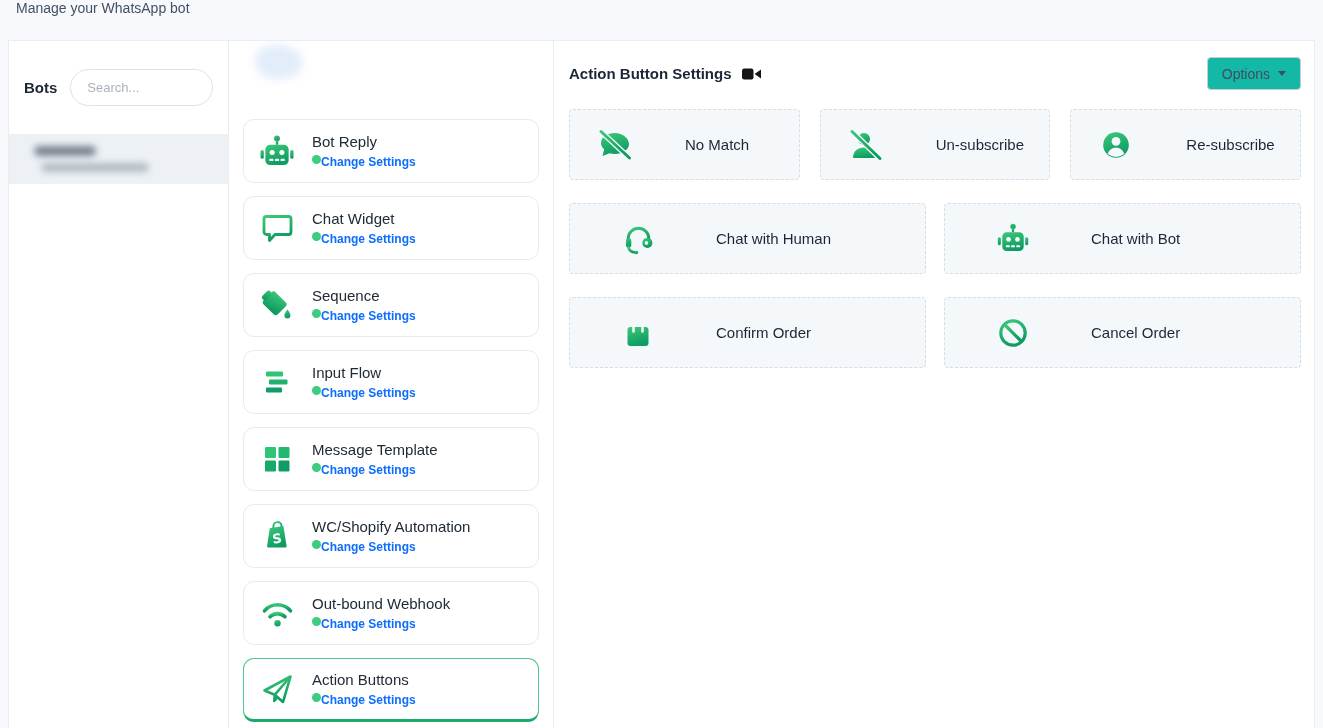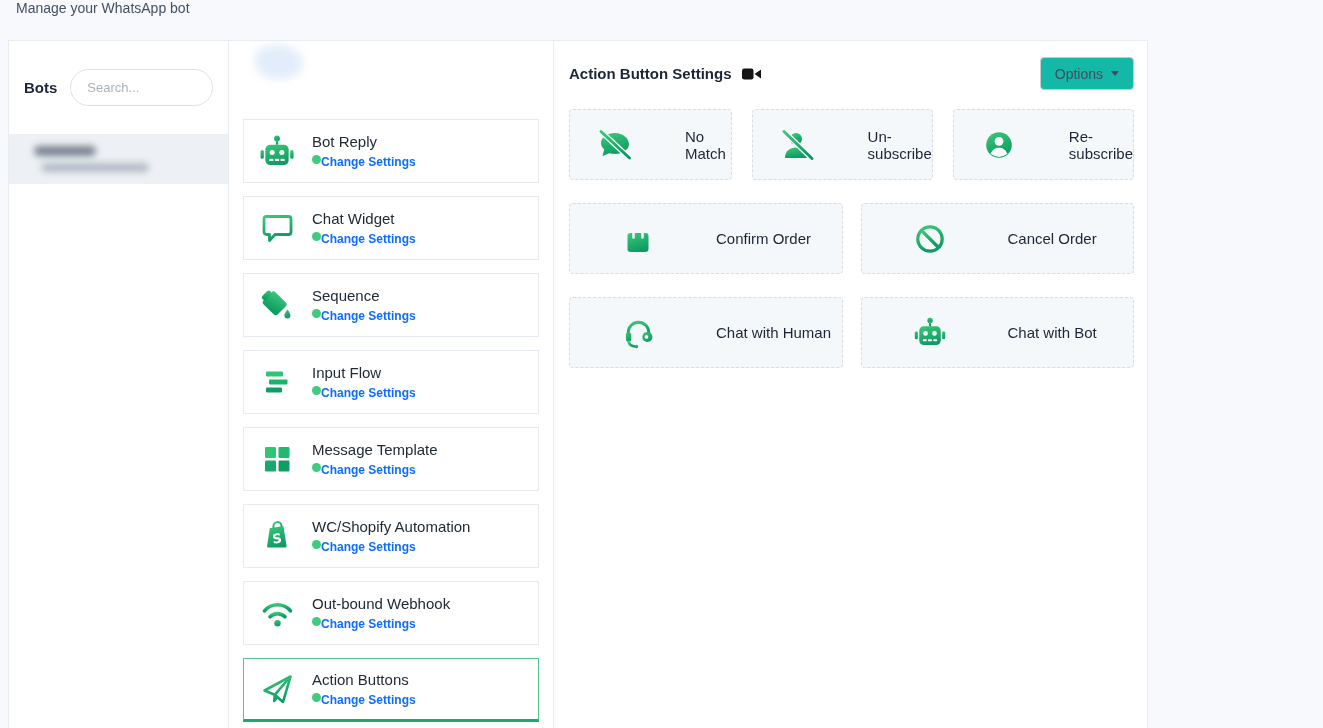--- a/index.html
+++ b/index.html
@@ -12,21 +12,21 @@
   .svg-defs { position: absolute; width: 0; height: 0; }
 
   
   .topbar {
     height: 40px; display: flex; align-items: flex-start; padding: 0 16px;
   }
   .topbar-title { font-size: 14px; color: #445163; }
 
   
   .app {
-    position: absolute; left: 8px; top: 40px; width: 1140px; height: 688px;
+    position: absolute; left: 8px; top: 40px; width: 1307px; height: 688px;
     background: #fff; border: 1px solid #e9edf2; border-bottom: none;
     display: flex; overflow: hidden;
   }
 
   
   .sidebar { width: 220px; flex: none; border-right: 1px solid #e9edf2; }
   .sidebar-header {
     height: 93px; display: flex; align-items: center; gap: 13px; padding: 0 15px;
   }
   .sidebar-title { font-size: 15px; font-weight: 700; color: #1c2636; }
@@ -45,21 +45,21 @@
   .redact-phone { width: 108px; height: 9px; background: #929ca8; opacity: .65; margin-left: 7px; }
 
   
   .middle { width: 325px; flex: none; border-right: 1px solid #e9edf2; }
   .blob {
     width: 48px; height: 34px; margin: 4px 0 0 26px;
     background: #e2ecfa; border-radius: 45% 55% 50% 50%; filter: blur(5px);
   }
   .cards { margin-top: 40px; padding: 0 14px; display: flex; flex-direction: column; gap: 13px; }
   .card {
-    height: 64px; background: #fff; border: 1px solid #e7eaee; border-radius: 0;
+    height: 64px; background: #fff; border: 1px solid #e7eaee; border-radius: 11px;
     display: flex; align-items: center; gap: 15px; padding: 0 10px 0 13px; cursor: pointer;
   }
   .card.active { border-color: #52c78e; border-bottom: 3px solid #1fa968; }
   .card-icon { width: 40px; flex: none; display: flex; justify-content: center; align-items: center; }
   .card-title { font-size: 15px; color: #212b36; margin-bottom: 5px; }
   .card-sub { display: flex; }
   .status-dot { width: 9px; height: 9px; border-radius: 50%; background: #3fcb80; flex: none; }
   .change-link { font-size: 12px; font-weight: 700; color: #0d6efd; text-decoration: none; cursor: pointer; }
 
   
@@ -319,41 +319,20 @@
             <path d="M7.6 24.8c1.8-4.2 4.8-6.1 8.4-6.1s6.6 1.9 8.4 6.1a12.8 12.8 0 0 1-16.8 0Z" fill="#f5f8fb"></path>
           </svg>
         </span>
         <span class="tile-label">Re-subscribe</span>
       </div>
     </div>
 
     <div class="tiles cols2">
       <div class="tile">
         <span class="tile-icon">
-          <svg width="30" height="32" viewBox="0 0 30 32">
-            <rect x="4.5" y="10" width="21" height="19" rx="3" fill="url(#gg)"></rect>
-            <path d="M10.5 14.5v-5.5a4.5 4.5 0 0 1 9 0v5.5" fill="none" stroke="#f5f8fb" stroke-width="2.6" stroke-linecap="round"></path>
-          </svg>
-        </span>
-        <span class="tile-label">Confirm Order</span>
-      </div>
-      <div class="tile">
-        <span class="tile-icon">
-          <svg width="32" height="32" viewBox="0 0 32 32">
-            <circle cx="16" cy="16" r="12.2" fill="none" stroke="url(#gg)" stroke-width="3.2"></circle>
-            <line x1="8" y1="8" x2="24" y2="24" stroke="url(#gg)" stroke-width="3.2"></line>
-          </svg>
-        </span>
-        <span class="tile-label">Cancel Order</span>
-      </div>
-    </div>
-
-    <div class="tiles cols2">
-      <div class="tile">
-        <span class="tile-icon">
           <svg width="33" height="33" viewBox="0 0 32 32">
             <path d="M6 19v-3a10 10 0 0 1 20 0v3" fill="none" stroke="url(#gg)" stroke-width="2.8" stroke-linecap="round"></path>
             <rect x="3.8" y="15.8" width="5.2" height="9" rx="2.6" fill="url(#gg)"></rect>
             <circle cx="24.6" cy="20.3" r="4.9" fill="url(#gg)"></circle>
             <circle cx="23.7" cy="20.3" r="1.8" fill="#f5f8fb"></circle>
             <path d="M6.4 24.8c.5 3 2.9 4.6 6.6 4.8" fill="none" stroke="url(#gg)" stroke-width="2.6" stroke-linecap="round"></path>
             <circle cx="14" cy="29.5" r="1.7" fill="url(#gg)"></circle>
           </svg>
         </span>
         <span class="tile-label">Chat with Human</span>
@@ -370,14 +349,35 @@
               <circle cx="24" cy="18" r="2.6" fill="#fff"></circle>
             <rect x="11" y="24.5" width="4.4" height="2.4" rx="1" fill="#fff"></rect>
             <rect x="16.8" y="24.5" width="4.4" height="2.4" rx="1" fill="#fff"></rect>
             <rect x="22.6" y="24.5" width="4.4" height="2.4" rx="1" fill="#fff"></rect>
           </svg>
         </span>
         <span class="tile-label">Chat with Bot</span>
       </div>
     </div>
 
+    <div class="tiles cols2">
+      <div class="tile">
+        <span class="tile-icon">
+          <svg width="30" height="32" viewBox="0 0 30 32">
+            <rect x="4.5" y="10" width="21" height="19" rx="3" fill="url(#gg)"></rect>
+            <path d="M10.5 14.5v-5.5a4.5 4.5 0 0 1 9 0v5.5" fill="none" stroke="#f5f8fb" stroke-width="2.6" stroke-linecap="round"></path>
+          </svg>
+        </span>
+        <span class="tile-label">Confirm Order</span>
+      </div>
+      <div class="tile">
+        <span class="tile-icon">
+          <svg width="32" height="32" viewBox="0 0 32 32">
+            <circle cx="16" cy="16" r="12.2" fill="none" stroke="url(#gg)" stroke-width="3.2"></circle>
+            <line x1="8" y1="8" x2="24" y2="24" stroke="url(#gg)" stroke-width="3.2"></line>
+          </svg>
+        </span>
+        <span class="tile-label">Cancel Order</span>
+      </div>
+    </div>
+
   </div>
 </div>
 
 </body></html>

